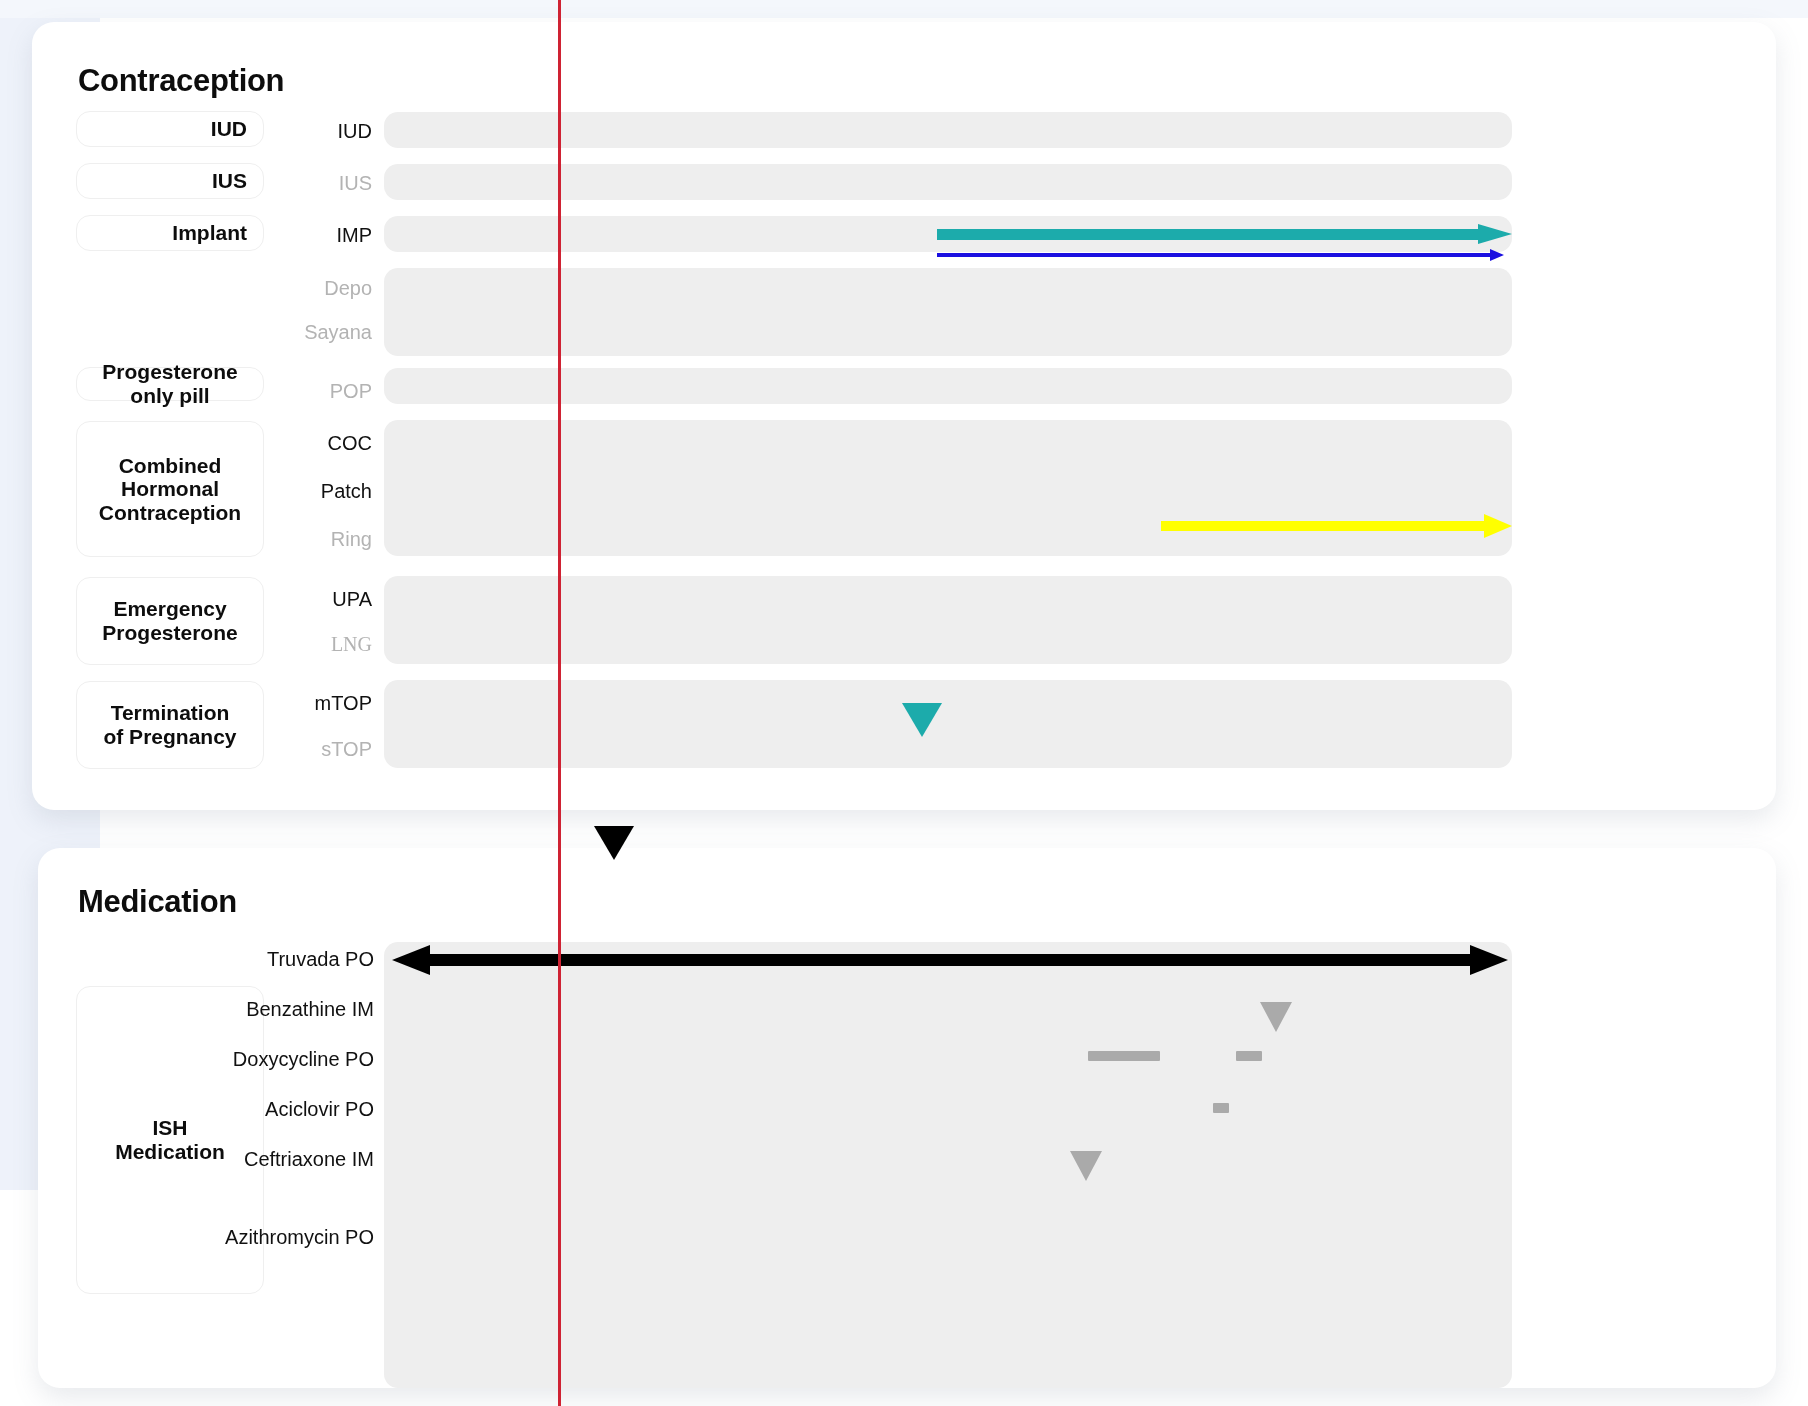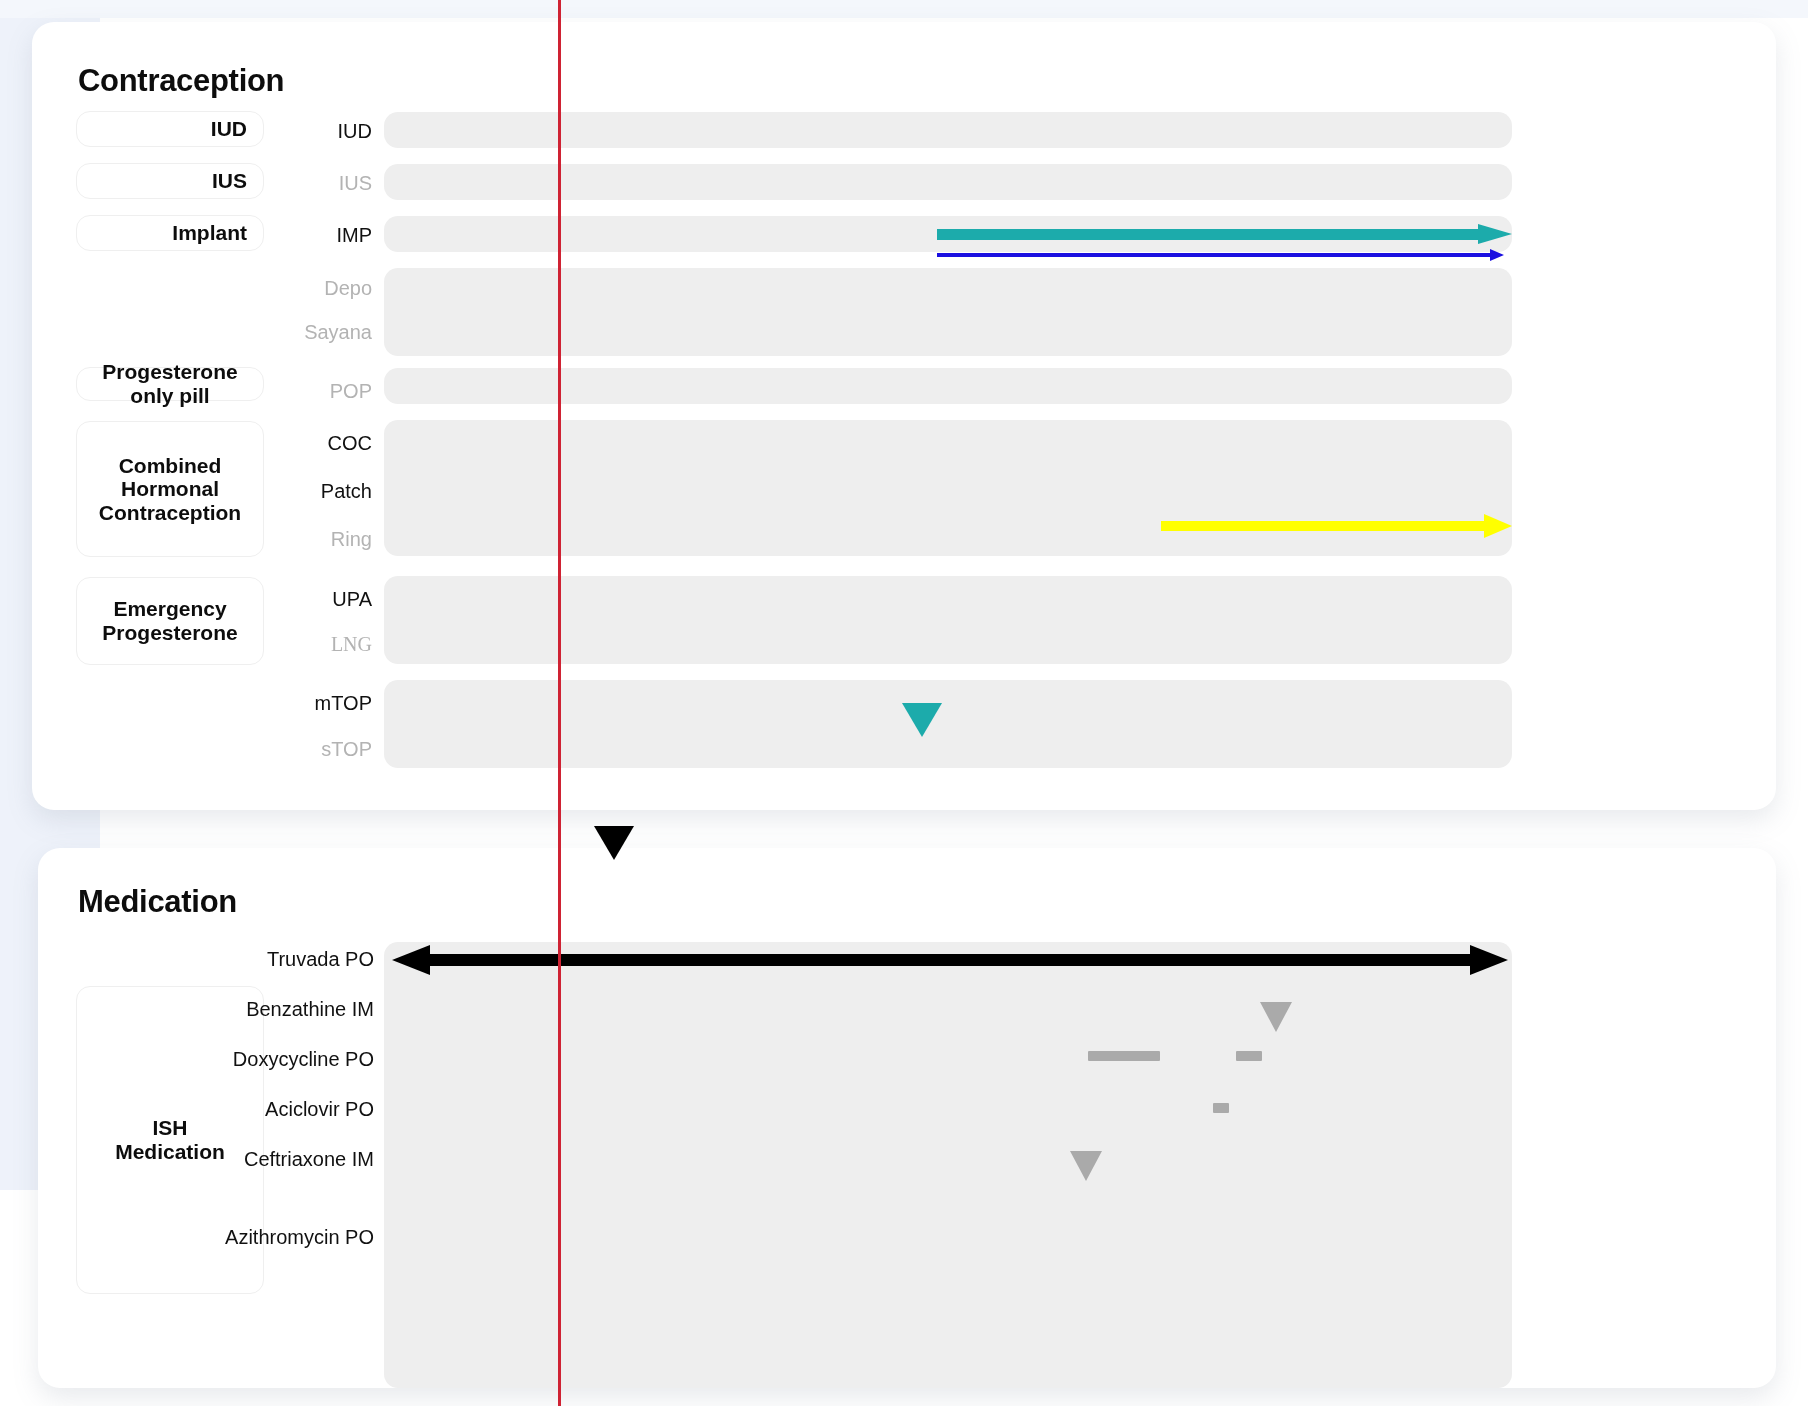--- a/index.html
+++ b/index.html
@@ -161,20 +161,24 @@
     <span class="cat-label">Combined
 Hormonal
 Contraception</span>
   </div>
 
   <div class="cat-box center-label" style="left:44px; top:555px; width:188px; height:88px;">
     <span class="cat-label">Emergency
 Progesterone</span>
   </div>
 
+  <div class="cat-box center-label" style="left:44px; top:659px; width:188px; height:88px;">
+    <span class="cat-label">Termination
+of Pregnancy</span>
+  </div>
 
   <div class="row-label" style="left:238px; top:98px;  width:102px;">IUD</div>
   <div class="row-label muted" style="left:238px; top:150px; width:102px;">IUS</div>
   <div class="row-label" style="left:238px; top:202px; width:102px;">IMP</div>
   <div class="row-label muted" style="left:238px; top:255px; width:102px;">Depo</div>
   <div class="row-label muted" style="left:238px; top:299px; width:102px;">Sayana</div>
   <div class="row-label muted" style="left:238px; top:358px; width:102px;">POP</div>
   <div class="row-label" style="left:238px; top:410px; width:102px;">COC</div>
   <div class="row-label" style="left:238px; top:458px; width:102px;">Patch</div>
   <div class="row-label muted" style="left:238px; top:506px; width:102px;">Ring</div>

